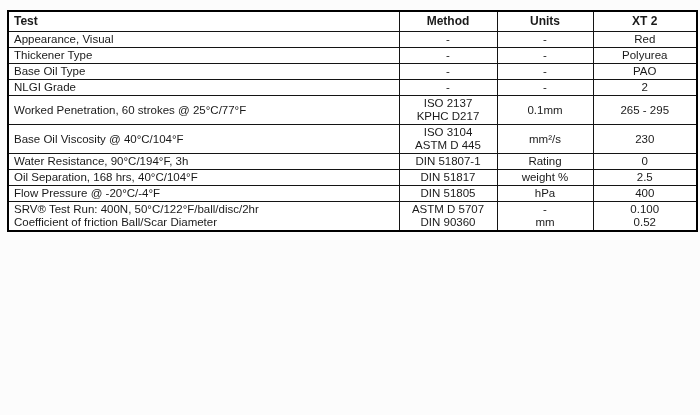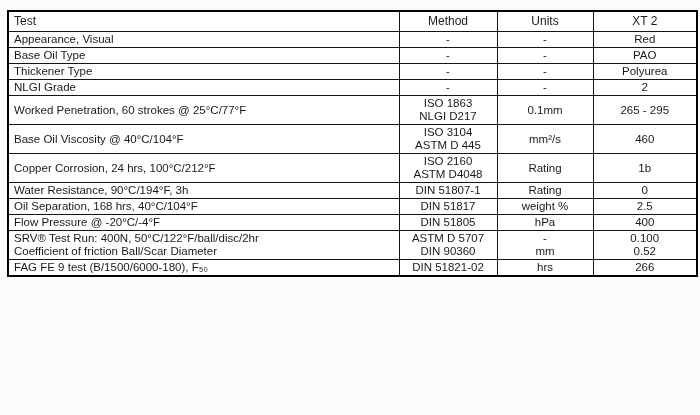--- a/index.html
+++ b/index.html
@@ -29,21 +29,21 @@
     border: 1px solid #141414;
     padding: 1px 5px;
     font-size: 11.5px;
     line-height: 13px;
     vertical-align: middle;
     text-align: center;
     overflow: hidden;
     white-space: nowrap;
   }
   table.spec thead th {
-    font-weight: normal;
+    font-weight: bold;
     font-size: 12px;
     height: 17px;
   }
   table.spec thead th.test,
   table.spec td.test {
     text-align: left;
     padding-left: 5px;
   }
   table.spec tbody tr {
     height: 15px;
@@ -87,103 +87,88 @@
           </td>
           <td>
             <div class="line">-</div>
           </td>
           <td>
             <div class="line">Red</div>
           </td>
         </tr>
         <tr>
           <td class="test">
+            <div class="line">Thickener Type</div>
+          </td>
+          <td>
+            <div class="line">-</div>
+          </td>
+          <td>
+            <div class="line">-</div>
+          </td>
+          <td>
+            <div class="line">Polyurea</div>
+          </td>
+        </tr>
+        <tr>
+          <td class="test">
             <div class="line">Base Oil Type</div>
           </td>
           <td>
             <div class="line">-</div>
           </td>
           <td>
             <div class="line">-</div>
           </td>
           <td>
             <div class="line">PAO</div>
           </td>
         </tr>
         <tr>
           <td class="test">
-            <div class="line">Thickener Type</div>
-          </td>
-          <td>
-            <div class="line">-</div>
-          </td>
-          <td>
-            <div class="line">-</div>
-          </td>
-          <td>
-            <div class="line">Polyurea</div>
-          </td>
-        </tr>
-        <tr>
-          <td class="test">
             <div class="line">NLGI Grade</div>
           </td>
           <td>
             <div class="line">-</div>
           </td>
           <td>
             <div class="line">-</div>
           </td>
           <td>
             <div class="line">2</div>
           </td>
         </tr>
         <tr>
           <td class="test">
             <div class="line">Worked Penetration, 60 strokes @ 25°C/77°F</div>
           </td>
           <td>
-            <div class="line">ISO 1863</div>
-            <div class="line">NLGI D217</div>
+            <div class="line">ISO 2137</div>
+            <div class="line">KPHC D217</div>
           </td>
           <td>
             <div class="line">0.1mm</div>
           </td>
           <td>
             <div class="line">265 - 295</div>
           </td>
         </tr>
         <tr>
           <td class="test">
             <div class="line">Base Oil Viscosity @ 40°C/104°F</div>
           </td>
           <td>
             <div class="line">ISO 3104</div>
             <div class="line">ASTM D 445</div>
           </td>
           <td>
             <div class="line">mm²/s</div>
           </td>
           <td>
-            <div class="line">460</div>
-          </td>
-        </tr>
-        <tr>
-          <td class="test">
-            <div class="line">Copper Corrosion, 24 hrs, 100°C/212°F</div>
-          </td>
-          <td>
-            <div class="line">ISO 2160</div>
-            <div class="line">ASTM D4048</div>
-          </td>
-          <td>
-            <div class="line">Rating</div>
-          </td>
-          <td>
-            <div class="line">1b</div>
+            <div class="line">230</div>
           </td>
         </tr>
         <tr>
           <td class="test">
             <div class="line">Water Resistance, 90°C/194°F, 3h</div>
           </td>
           <td>
             <div class="line">DIN 51807-1</div>
           </td>
           <td>
@@ -230,31 +215,17 @@
             <div class="line">ASTM D 5707</div>
             <div class="line">DIN 90360</div>
           </td>
           <td>
             <div class="line">-</div>
             <div class="line">mm</div>
           </td>
           <td>
             <div class="line">0.100</div>
             <div class="line">0.52</div>
-          </td>
-        </tr>
-        <tr>
-          <td class="test">
-            <div class="line">FAG FE 9 test (B/1500/6000-180), F₅₀</div>
-          </td>
-          <td>
-            <div class="line">DIN 51821-02</div>
-          </td>
-          <td>
-            <div class="line">hrs</div>
-          </td>
-          <td>
-            <div class="line">266</div>
           </td>
         </tr>
       </tbody>
   </table>
 </div>
 
 </body></html>

